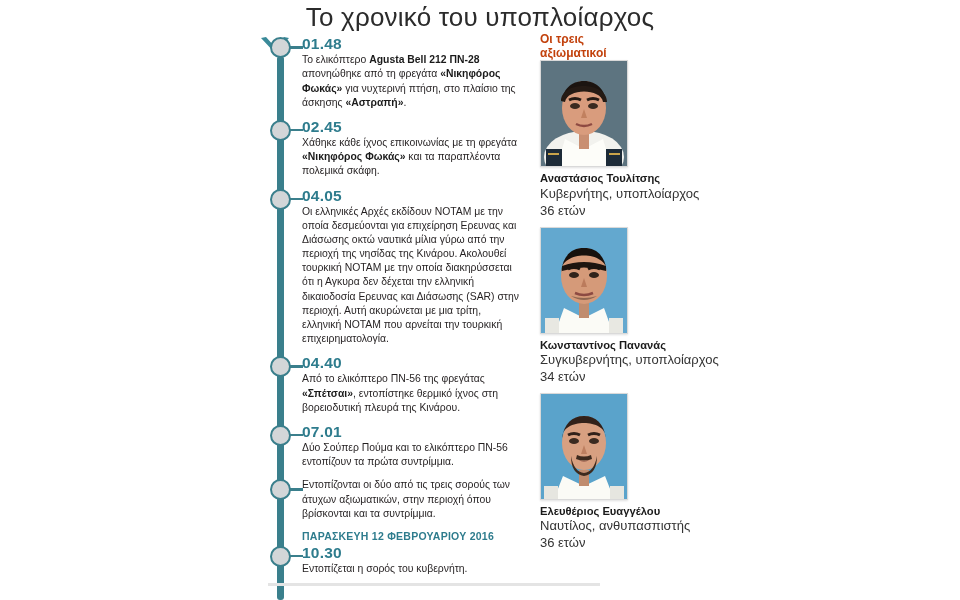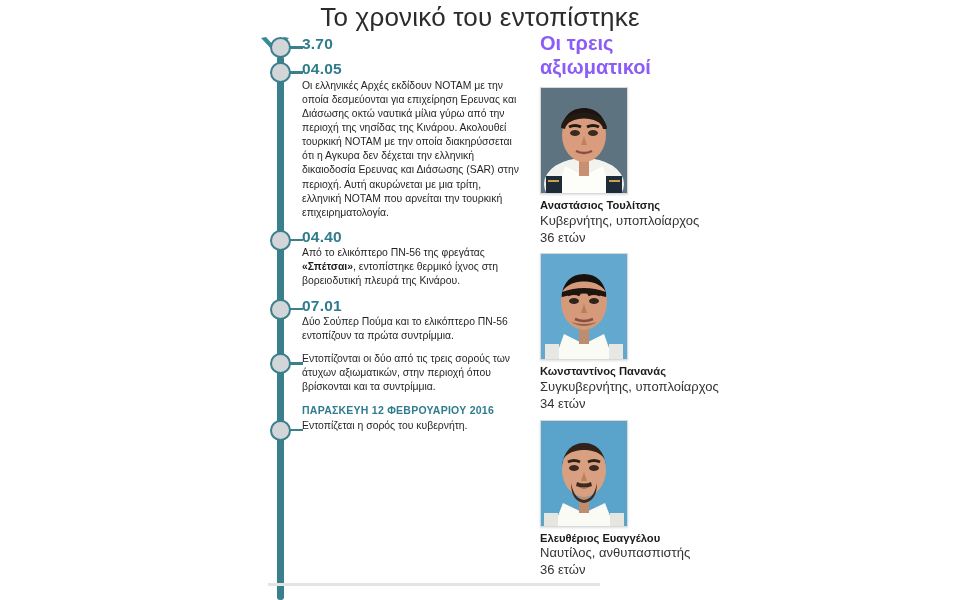--- a/index.html
+++ b/index.html
@@ -125,25 +125,24 @@
 
   
   .officers {
     position: absolute;
     left: 540px;
     top: 32px;
     width: 240px;
   }
 
   .officers-head {
-    font-size: 20px;
-    font-weight: bold;
-    color: #8b5cf6;
+    font-size: 12px;
+    font-weight: bold;
+    color: #c2410c;
     line-height: 1.18;
-    margin-bottom: 8px;
     white-space: pre-line;
   }
 
   .officer {
     margin-bottom: 7px;
   }
 
   .photo {
     width: 88px;
     height: 107px;
@@ -187,39 +186,45 @@
     letter-spacing: 0.6px;
     color: #333333;
     margin-top: 32px;
   }
 </style>
 </head>
 <body>
 
 <div id="infographic">
 
-  <div class="title">Το χρονικό του εντοπίστηκε</div>
+  <div class="title">Το χρονικό του υποπλοίαρχος</div>
 
   <div class="timeline">
 
     <div class="chevron">
       <svg width="30" height="20" viewBox="0 0 30 20" aria-hidden="true">
         <path d="M1 2 L15 17 L29 2 L24 1 L15 11 L6 1 Z" fill="#3a8a99"></path>
       </svg>
     </div>
 
     <div class="rail" id="rail" style="top: 20px; height: 544.109px;"></div>
 
     <div class="tl-list">
 
 
-
-      <div class="tl-item">
-        <span class="marker"></span>
-        <div class="tl-time">3.70</div>
+      <div class="tl-item">
+        <span class="marker"></span>
+        <div class="tl-time">01.48</div>
+        <div class="tl-text">Το ελικόπτερο <b>Agusta Bell 212 ΠΝ-28</b> απονηώθηκε από τη φρεγάτα <b>«Νικηφόρος Φωκάς»</b> για νυχτερινή πτήση, στο πλαίσιο της άσκησης <b>«Αστραπή»</b>.</div>
+      </div>
+
+      <div class="tl-item">
+        <span class="marker"></span>
+        <div class="tl-time">02.45</div>
+        <div class="tl-text">Χάθηκε κάθε ίχνος επικοινωνίας με τη φρεγάτα <b>«Νικηφόρος Φωκάς»</b> και τα παραπλέοντα πολεμικά σκάφη.</div>
       </div>
 
       <div class="tl-item">
         <span class="marker"></span>
         <div class="tl-time">04.05</div>
         <div class="tl-text">Οι ελληνικές Αρχές εκδίδουν NOTAM με την οποία δεσμεύονται για επιχείρηση Ερευνας και Διάσωσης οκτώ ναυτικά μίλια γύρω από την περιοχή της νησίδας της Κινάρου. Ακολουθεί τουρκική NOTAM με την οποία διακηρύσσεται ότι η Αγκυρα δεν δέχεται την ελληνική δικαιοδοσία Ερευνας και Διάσωσης (SAR) στην περιοχή. Αυτή ακυρώνεται με μια τρίτη, ελληνική NOTAM που αρνείται την τουρκική επιχειρηματολογία.</div>
       </div>
 
       <div class="tl-item">
         <span class="marker"></span>
@@ -235,20 +240,21 @@
 
       <div class="tl-item">
         <span class="marker"></span>
         <div class="tl-text">Εντοπίζονται οι δύο από τις τρεις σορούς των άτυχων αξιωματικών, στην περιοχή όπου βρίσκονται και τα συντρίμμια.</div>
       </div>
 
       <div class="datehead second">ΠΑΡΑΣΚΕΥΗ 12 ΦΕΒΡΟΥΑΡΙΟΥ 2016</div>
 
       <div class="tl-item">
         <span class="marker"></span>
+        <div class="tl-time">10.30</div>
         <div class="tl-text">Εντοπίζεται η σορός του κυβερνήτη.</div>
       </div>
 
     </div>
   </div>
 
   <div class="officers">
 
     <div class="officers-head">Οι τρεις
 αξιωματικοί</div>

